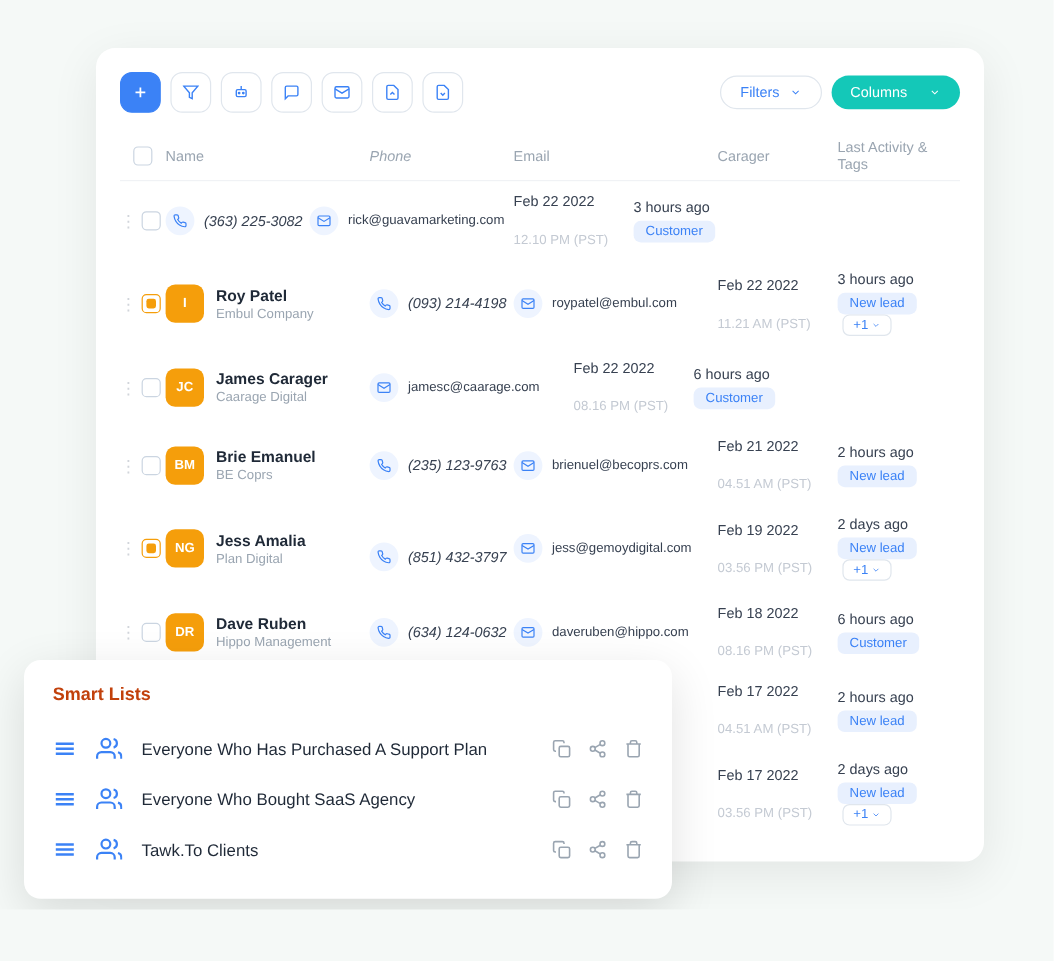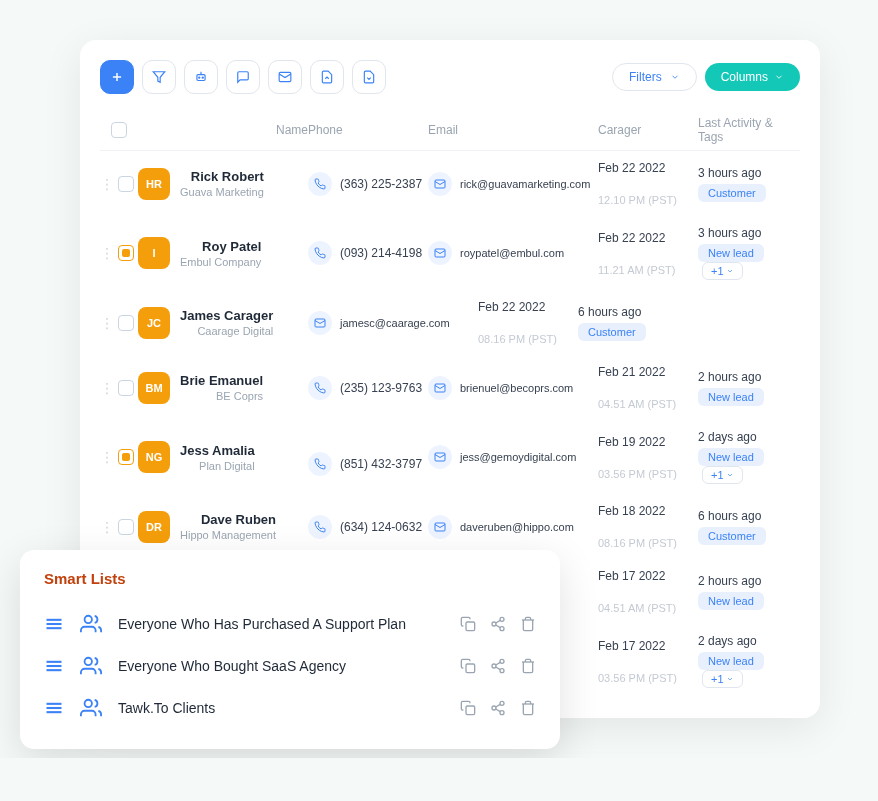--- a/index.html
+++ b/index.html
@@ -3,25 +3,25 @@
 <meta charset="utf-8">
 <style>
 * { box-sizing: border-box; margin: 0; padding: 0; }
 body { font-family: -apple-system, BlinkMacSystemFont, 'Segoe UI', sans-serif; background: #f5f9f7; padding: 40px 20px; font-size: 13px; color: #333; }
 .main-card { background: #fff; border-radius: 16px; box-shadow: 0 10px 40px rgba(0,0,0,0.08); padding: 20px; width: 740px; margin-left: 60px; position: relative; }
 .toolbar { display: flex; align-items: center; gap: 8px; margin-bottom: 16px; }
 .icon-btn { width: 34px; height: 34px; border: 1px solid #e0e6ed; border-radius: 10px; background: #fff; display: flex; align-items: center; justify-content: center; cursor: pointer; color: #3b82f6; }
 .icon-btn.primary { background: #3b82f6; color: #fff; border-color: #3b82f6; }
 .spacer { flex: 1; }
 .filters-btn { border: 1px solid #e0e6ed; border-radius: 20px; padding: 6px 16px; background: #fff; color: #3b82f6; font-size: 12px; cursor: pointer; display: flex; align-items: center; gap: 8px; }
-.columns-btn { border: none; border-radius: 20px; padding: 7px 16px; background: #14c8b8; color: #fff; font-size: 12px; cursor: pointer; display: flex; align-items: center; gap: 6px; }
+.columns-btn { border: none; border-radius: 20px; padding: 7px 16px; background: #14c8b8; color: #fff; font-size: 12px; cursor: pointer; display: flex; align-items: center; gap: 18px; }
 .table-head { display: flex; align-items: center; padding: 6px 0; color: #9aa5b1; font-size: 12px; border-bottom: 1px solid #f0f2f5; }
 .col-check { width: 38px; display: flex; justify-content: center; }
-.col-name { width: 170px; text-align: right; }
-.col-phone { width: 120px; }
+.col-name { width: 170px; }
+.col-phone { width: 120px; font-style: italic; }
 .col-email { width: 170px; }
 .col-created { width: 100px; }
 .col-activity { flex: 1; }
 .row { display: flex; align-items: center; padding: 10px 0; }
 .drag { width: 14px; color: #d1d5db; cursor: grab; font-size: 14px; }
 .checkbox { width: 16px; height: 16px; border: 1.5px solid #cbd5e1; border-radius: 4px; background: #fff; cursor: pointer; }
 .checkbox.checked { border-color: #f59e0b; background: #fff; position: relative; }
 .checkbox.checked::after { content: ''; position: absolute; inset: 3px; background: #f59e0b; border-radius: 2px; }
 .avatar { width: 32px; height: 32px; border-radius: 8px; background: #f59e0b; color: #fff; font-weight: 600; font-size: 11px; display: flex; align-items: center; justify-content: center; margin-right: 10px; }
 .name-block { display: flex; align-items: center; }
@@ -118,37 +118,28 @@
     <div class="col-created">Carager</div>
     <div class="col-activity">Last Activity &amp; Tags</div>
   </div>
 
   <div id="rows">
         <div class="row">
     <span class="drag">⋮</span>
     <div class="col-check" style="width:24px;">
             <div class="checkbox "></div>
           </div>
-    <div class="col-name" style="width:170px;">
-      <div class="name-block">
-        <div class="avatar">HR</div>
-        <div>
-          <div class="name-text">Rick Robert</div>
-          <div class="company-text">Guava Marketing</div>
-        </div>
-      </div>
-    </div>
     <div class="col-phone" style="width:120px;">
       <div class="contact-cell">
         <span class="mini-icon">
                 <svg width="12" height="12" viewBox="0 0 24 24" fill="none" stroke="currentColor" stroke-width="2">
                   <path d="M22 16.92v3a2 2 0 0 1-2.18 2 19.79 19.79 0 0 1-8.63-3.07 19.5 19.5 0 0 1-6-6 19.79 19.79 0 0 1-3.07-8.67A2 2 0 0 1 4.11 2h3a2 2 0 0 1 2 1.72 12.84 12.84 0 0 0 .7 2.81 2 2 0 0 1-.45 2.11L8.09 9.91a16 16 0 0 0 6 6l1.27-1.27a2 2 0 0 1 2.11-.45 12.84 12.84 0 0 0 2.81.7A2 2 0 0 1 22 16.92z"></path>
                 </svg>
               </span>
-        <span>(363) 225-2387</span>
+        <span>(363) 225-3082</span>
       </div>
     </div>
     <div class="col-email" style="width:170px;">
       <div class="contact-cell">
         <span class="mini-icon">
                 <svg width="12" height="12" viewBox="0 0 24 24" fill="none" stroke="currentColor" stroke-width="2">
                   <rect x="2" y="4" width="20" height="16" rx="2"></rect>
                   <polyline points="2,7 12,13 22,7"></polyline>
                 </svg>
               </span>

